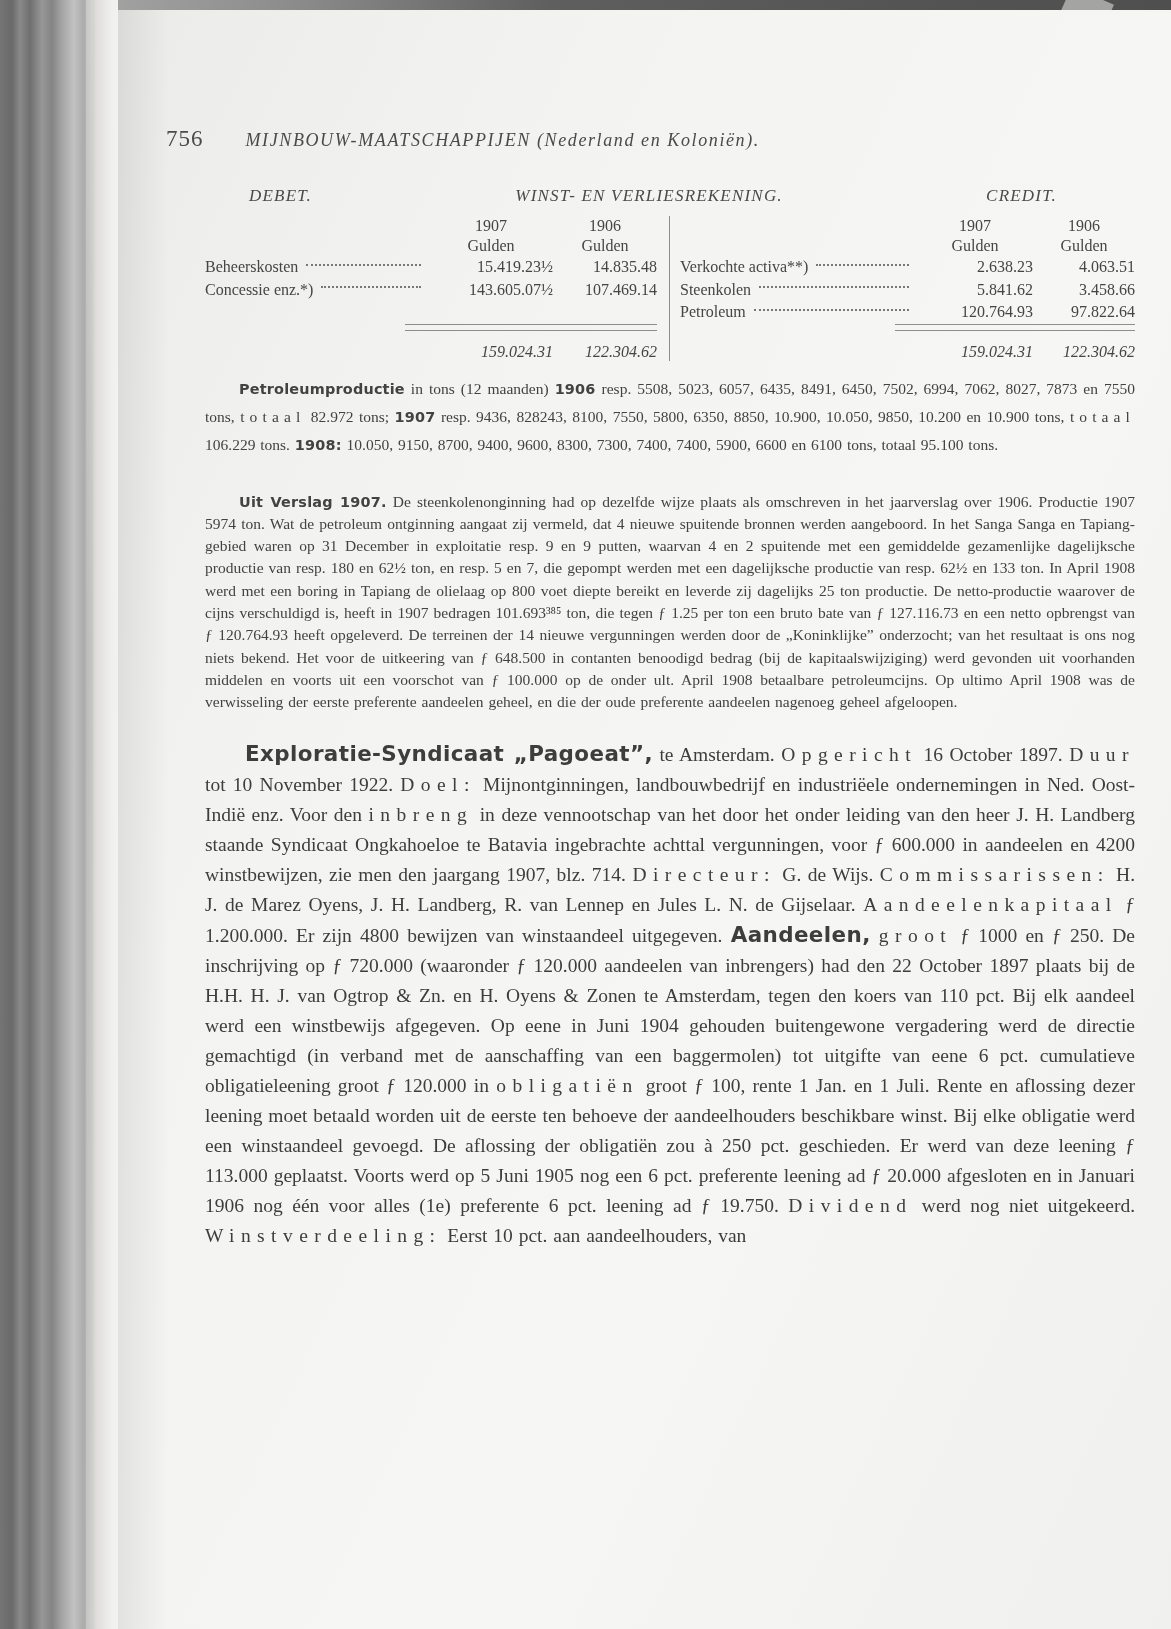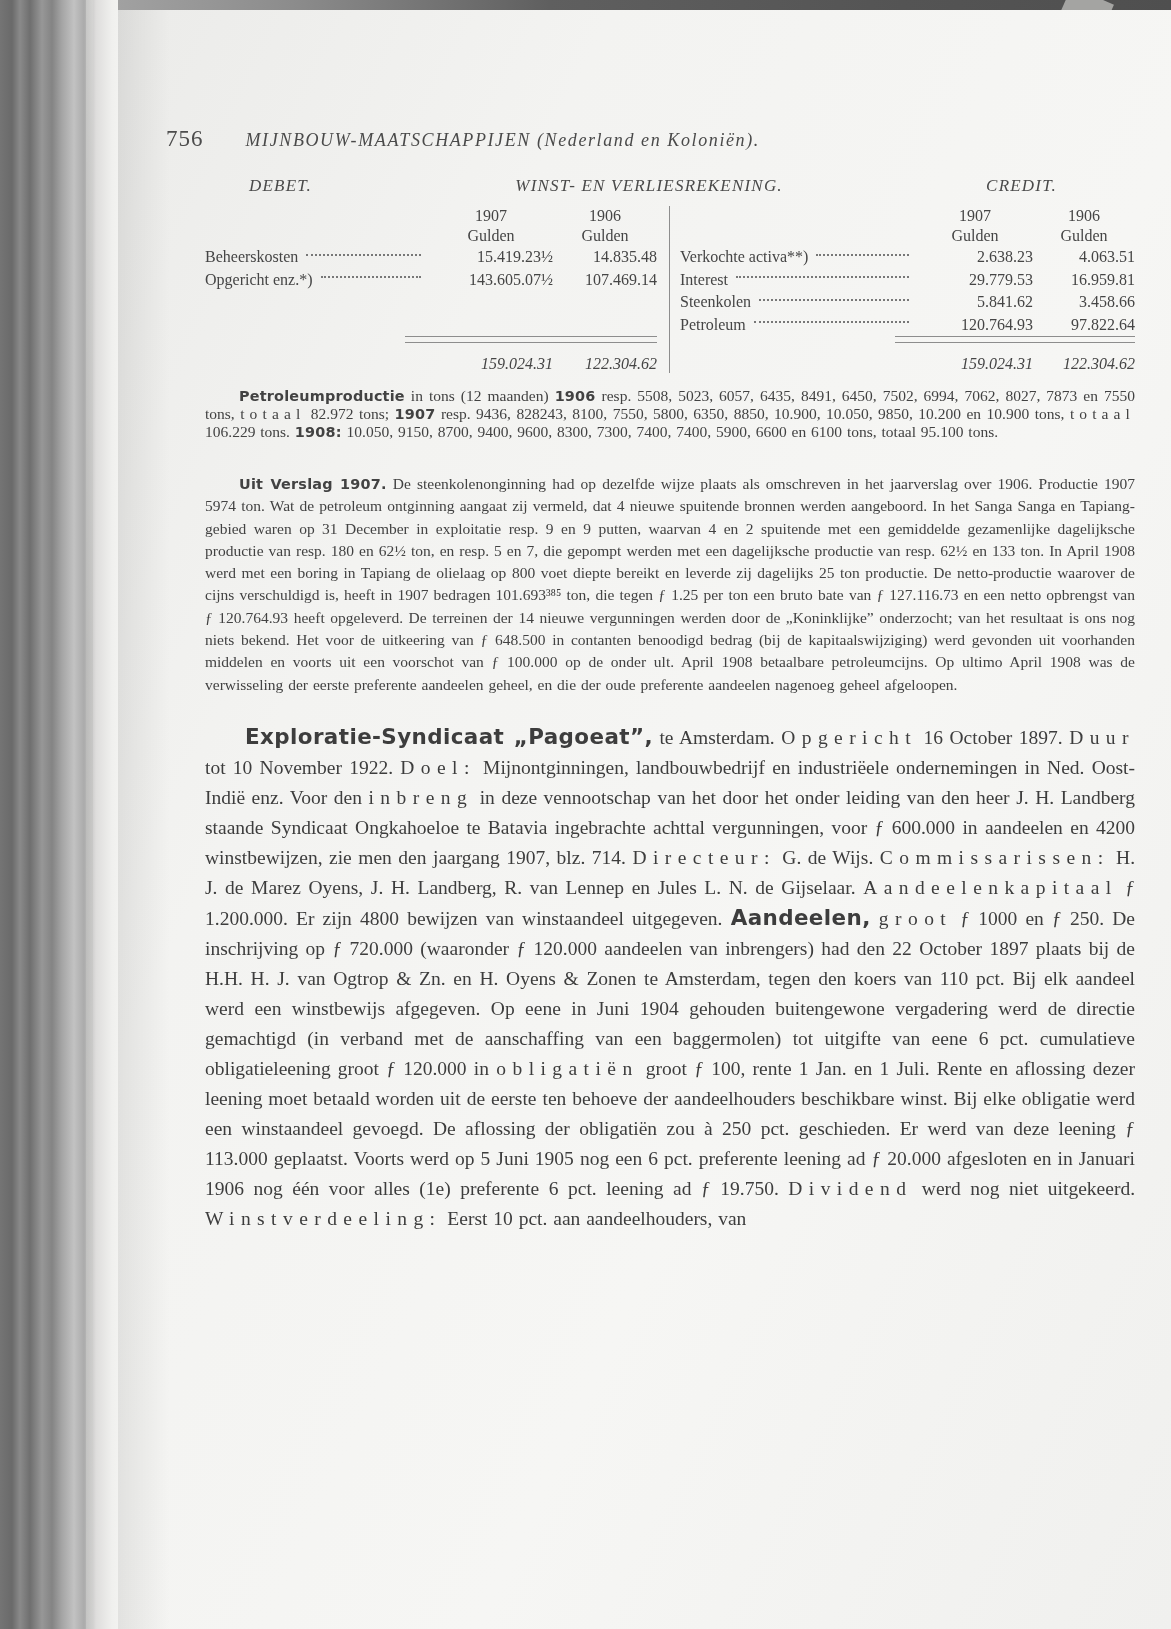--- a/index.html
+++ b/index.html
@@ -30,21 +30,21 @@
   .masthead{margin:116px 36px 16px 66px;display:flex;align-items:baseline;color:#4c4c4c;text-align:center;}
   .page-number{font-size:23px;letter-spacing:1px;}
   .running-header{margin-left:42px;font-style:italic;font-size:18px;letter-spacing:1.6px;
     white-space:nowrap;color:#4a4a4a;}
 
   
   .stmt{margin:24px 36px 0 105px;font-size:16px;color:#454545;}
   .stmt-titles{display:flex;align-items:baseline;font-size:17px;letter-spacing:1.2px;color:#4a4a4a;font-style:italic;}
   .t-debet{margin-left:44px;}
   .t-center{flex:1;text-align:center;}
-  .t-credit{margin-right:78px;}
+  .t-credit{margin-right:78px;margin-top:10px;}
 
   .stmt-body{display:flex;margin-top:10px;}
   .half{display:flex;flex-direction:column;}
   .half.left{width:452px;padding-right:12px;}
   .vrule{width:1px;background:#8d8d8d;margin:0 0 0 0;}
   .half.right{flex:1;padding-left:10px;}
 
   .ynum{display:flex;line-height:20px;}
   .ynum .fill{flex:1;}
   .c1L{width:124px;text-align:center;} .c2L{width:104px;text-align:center;}
@@ -69,21 +69,21 @@
   .half.right .tvals .tv2{width:102px;text-align:right;}
 
   .stmt-footnote{margin:6px 36px 0 112px;font-size:15.5px;color:#484848;word-spacing:3px;}
 
   
   .runs{word-spacing:1px;}
   .runs .b{font-family:"DejaVu Sans",sans-serif;font-weight:700;font-size:.93em;letter-spacing:.2px;}
   .runs .bL{font-family:"DejaVu Sans",sans-serif;font-weight:700;font-size:1.1em;letter-spacing:.4px;}
   .runs .sp{letter-spacing:.33em;}
 
-  .para-small{margin:14px 36px 0 105px;font-size:15.5px;line-height:18px;
+  .para-small{margin:14px 36px 0 105px;font-size:15.5px;line-height:28px;
     text-align:justify;text-indent:34px;color:#424242;}
   .para-verslag{margin-top:32px;line-height:22.3px;}
   .para-exploratie{margin:26px 36px 0 105px;font-size:19.5px;line-height:30px;
     text-align:justify;text-indent:40px;color:#3d3d3d;}
 </style>
 </head>
 <body>
 
 <div class="scan">
   <div class="top-band"></div>
@@ -117,21 +117,21 @@
             <span class="c2L">Gulden</span>
           </div>
 
           <div class="srow">
             <span class="lbl">Beheerskosten</span>
             <span class="dots"></span>
             <span class="v1L">15.419.23½</span>
             <span class="v2L">14.835.48</span>
           </div>
           <div class="srow">
-            <span class="lbl">Opgericht enz.*)</span>
+            <span class="lbl">Concessie enz.*)</span>
             <span class="dots"></span>
             <span class="v1L">143.605.07½</span>
             <span class="v2L">107.469.14</span>
           </div>
 
           <div class="totals-block">
             <div class="dblrule"></div>
             <div class="tvals">
               <span class="tv1">159.024.31</span>
               <span class="tv2">122.304.62</span>
@@ -153,26 +153,20 @@
             <span class="c2R">Gulden</span>
           </div>
 
           <div class="srow">
             <span class="lbl">Verkochte activa**)</span>
             <span class="dots"></span>
             <span class="v1R">2.638.23</span>
             <span class="v2R">4.063.51</span>
           </div>
           <div class="srow">
-            <span class="lbl">Interest</span>
-            <span class="dots"></span>
-            <span class="v1R">29.779.53</span>
-            <span class="v2R">16.959.81</span>
-          </div>
-          <div class="srow">
             <span class="lbl">Steenkolen</span>
             <span class="dots"></span>
             <span class="v1R">5.841.62</span>
             <span class="v2R">3.458.66</span>
           </div>
           <div class="srow">
             <span class="lbl">Petroleum</span>
             <span class="dots"></span>
             <span class="v1R">120.764.93</span>
             <span class="v2R">97.822.64</span>

